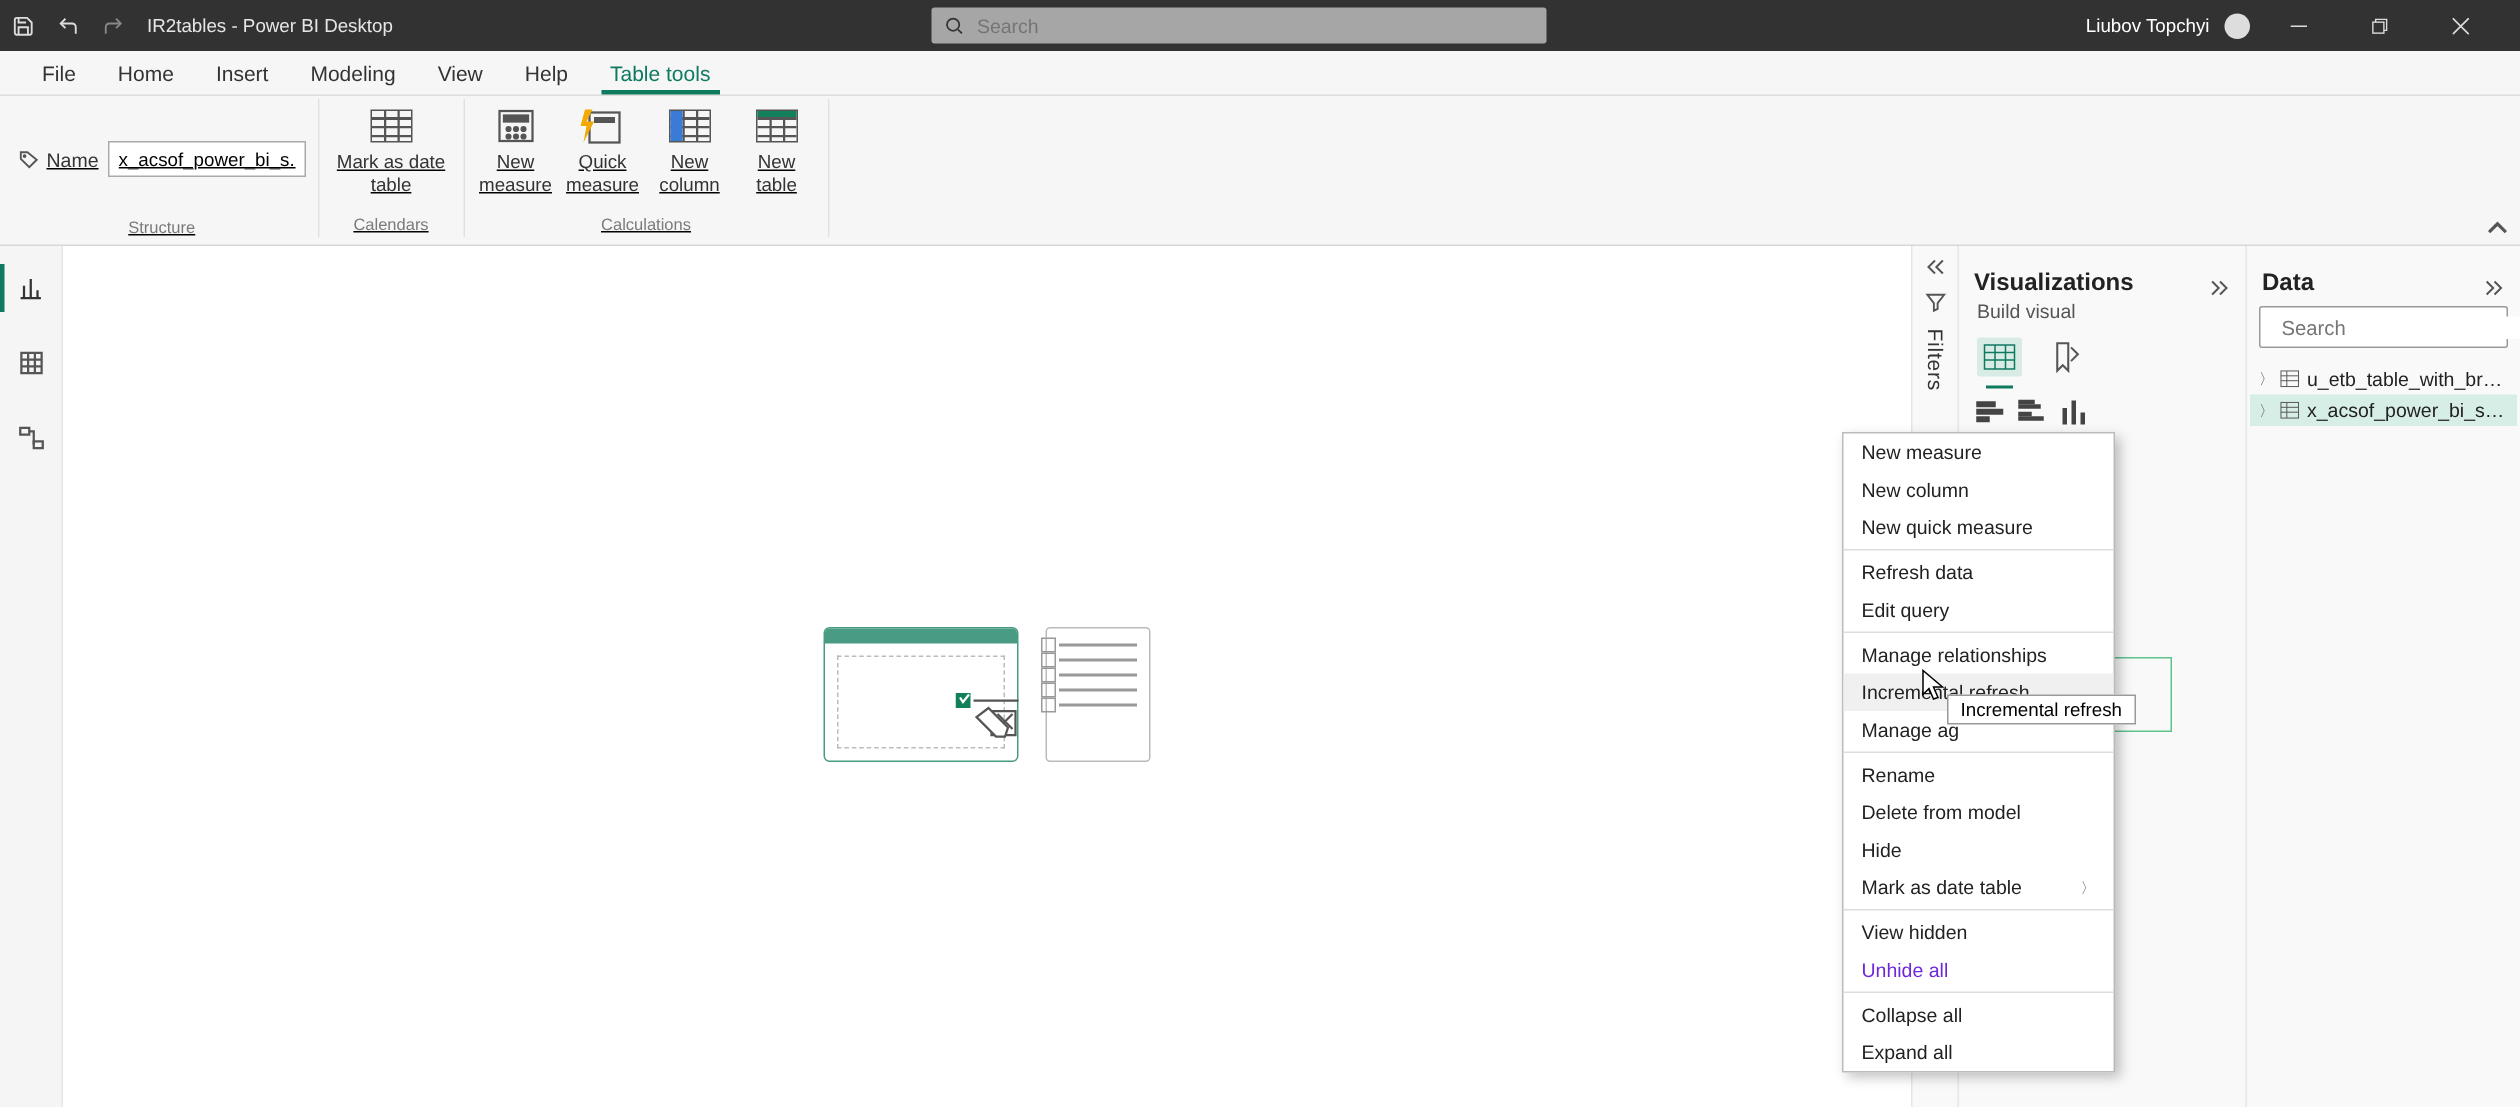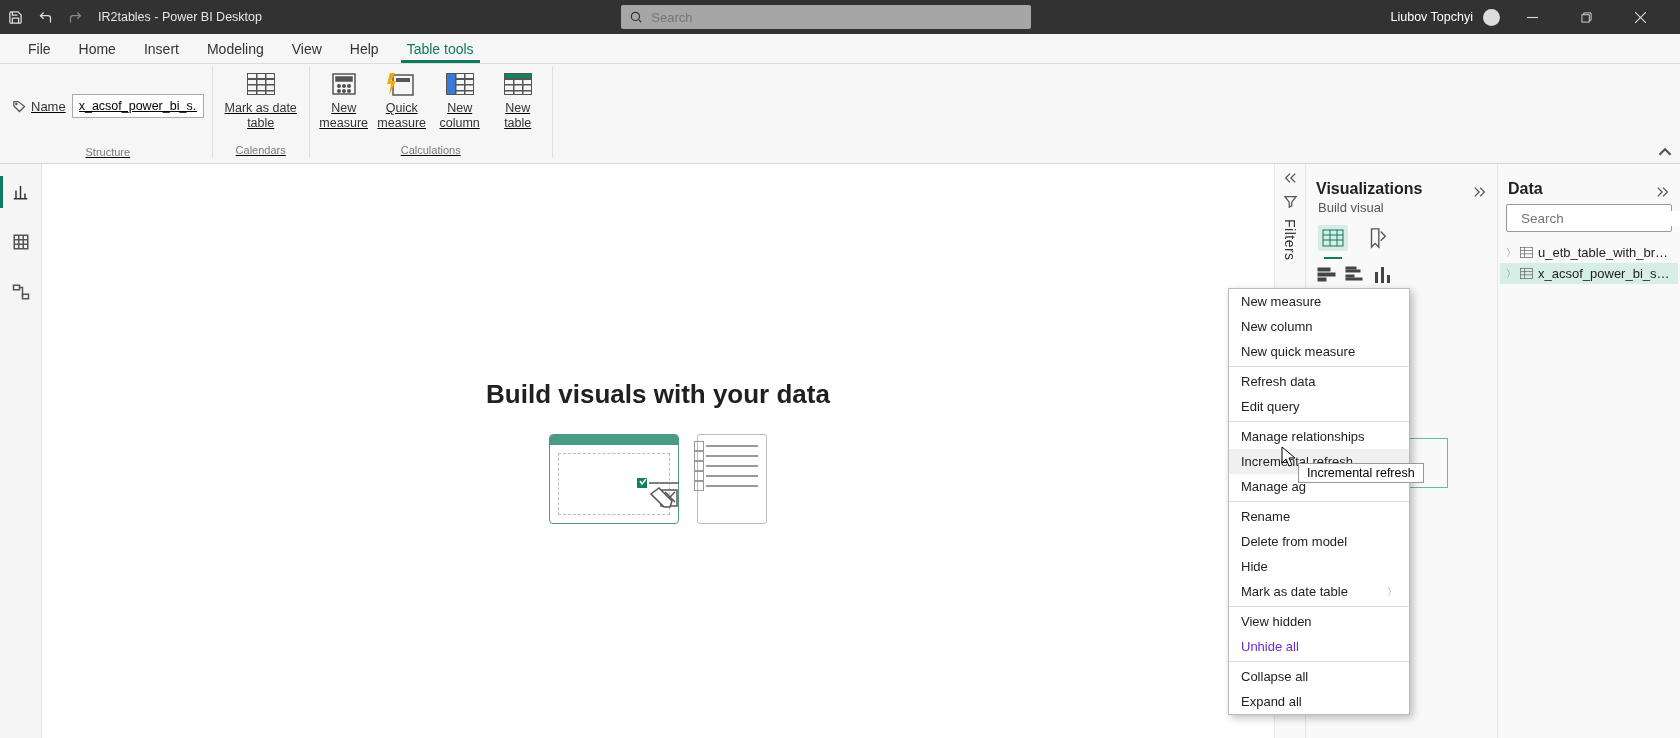--- a/index.html
+++ b/index.html
@@ -293,21 +293,20 @@
     <div class="nav-btn">
       <svg width="18" height="18" viewBox="0 0 24 24" fill="none" stroke="#555" stroke-width="2">
           <rect x="2" y="3" width="8" height="6"></rect>
           <rect x="14" y="15" width="8" height="6"></rect>
           <path d="M10 6h4v12h0"></path>
         </svg>
     </div>
   </div>
 
   <div class="canvas">
-    <h1>Build visuals with your data</h1>
     <div class="illus">
       <div style="position:relative">
         <div class="illus-left"></div>
         <svg style="position:absolute; left:88px; top:40px" width="50" height="40" viewBox="0 0 50 40" fill="none" stroke="#555" stroke-width="1.5">
           <rect x="0" y="4" width="10" height="10" fill="#12805c" stroke="none"></rect>
           <polyline points="3,7 5,10 9,5" stroke="#fff" stroke-width="1.5" fill="none"></polyline>
           <line x1="12" y1="9" x2="42" y2="9"></line>
           <path d="M28 18l10 10m-10 0l10-10" stroke="#555"></path>
           <path d="M24 16l0 16 16 0 0-16z" fill="#fff" fill-opacity="0"></path>
           <path d="M22 14 L35 27 L33 33 L27 33 L14 20 Z" fill="#fff" stroke="#555"></path>

